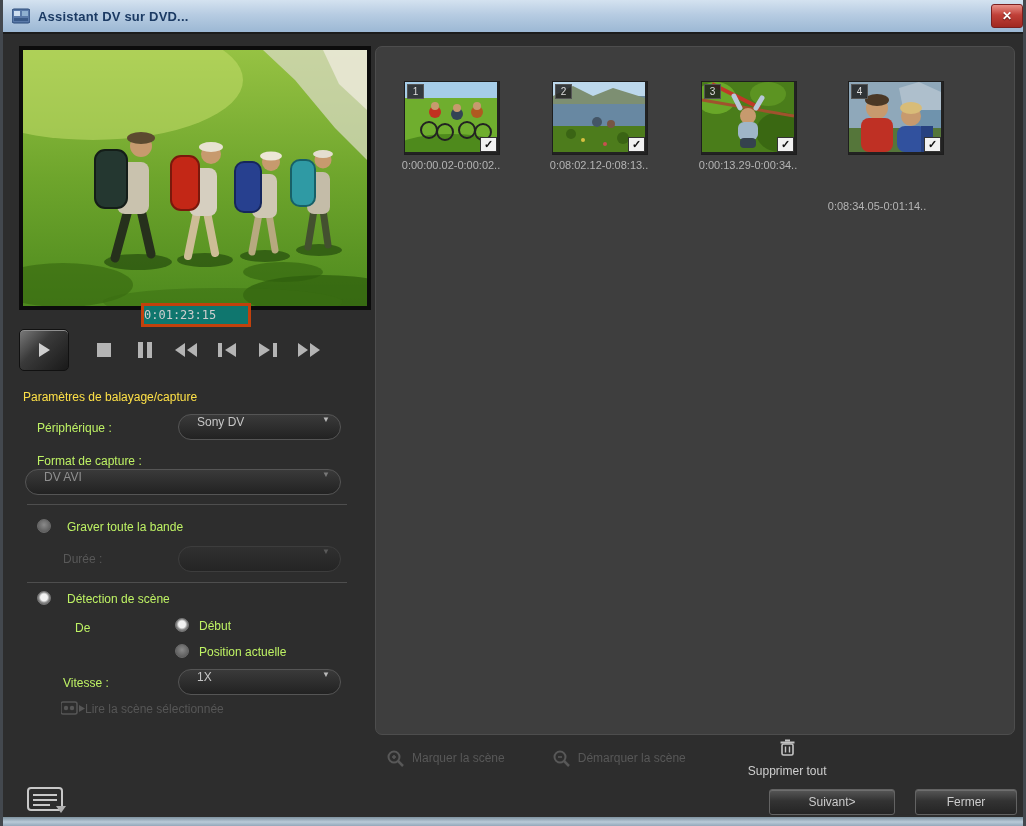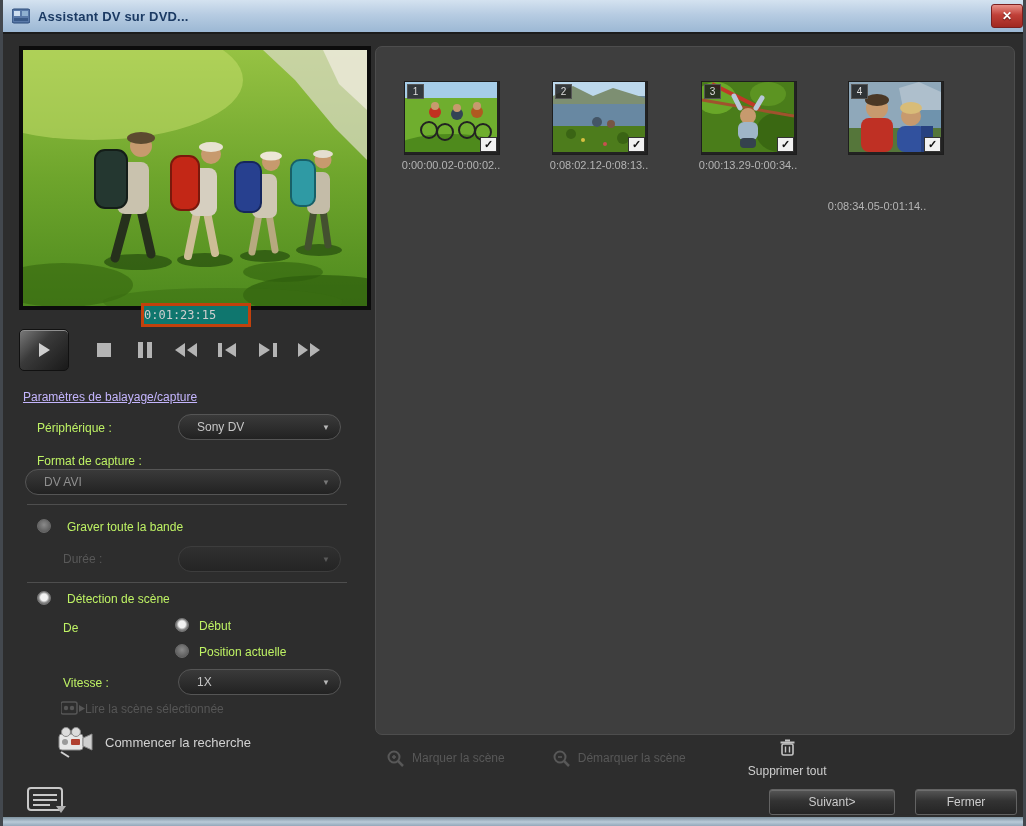--- a/index.html
+++ b/index.html
@@ -26,23 +26,23 @@
   .transport{position:absolute;left:16px;top:326px;width:352px;height:48px;display:flex;
     align-items:center;gap:0;}
   .play-btn{width:48px;height:40px;margin-right:14px;border-radius:5px;border:1px solid #111;
     background:linear-gradient(135deg,#7a7a7a,#3a3a3a 40%,#191919);box-shadow:inset 0 1px 0 #909090;
     display:flex;align-items:center;justify-content:center;cursor:pointer;}
   .t-btn{width:41px;height:36px;display:flex;align-items:center;justify-content:center;cursor:pointer;}
   .t-btn svg{display:block;}
   
   .lbl{position:absolute;font-size:12px;color:#bef264;}
   .lbl.dim{color:#585858;}
-  .section-title{position:absolute;left:20px;top:390px;font-size:12px;color:#c4b5fd;text-decoration:underline;}
+  .section-title{position:absolute;left:20px;top:390px;font-size:12px;color:#fde047;}
   .select{position:absolute;height:26px;border-radius:13px;background:linear-gradient(#3a3a3a,#222);
-    border:1px solid #555;color:#c6c6c6;font-size:12px;display:flex;align-items:center;
+    border:1px solid #555;color:#c6c6c6;font-size:12px;display:flex;align-items:flex-start;
     padding:0 10px 0 18px;box-sizing:border-box;cursor:pointer;}
   .select .val{flex:1;}
   .select .arrow{font-size:8px;color:#b8b8b8;margin-left:6px;}
   .select.disabled{border-color:#3d3d3d;color:#6e6e6e;background:linear-gradient(#303030,#242424);cursor:default;}
   .select.disabled .arrow{color:#5a5a5a;}
   .divider{position:absolute;left:24px;width:320px;height:1px;background:#4e4e4e;}
   .radio{position:absolute;width:14px;height:14px;border-radius:50%;cursor:pointer;box-sizing:border-box;}
   .radio.on{background:radial-gradient(circle at 50% 45%,#f2f2f2 0 38%,#8a8a8a 60%,#4a4a4a 100%);border:1px solid #777;}
   .radio.off{background:radial-gradient(circle at 50% 40%,#8a8a8a,#4f4f4f);border:1px solid #6a6a6a;}
   .icon-row-disabled{position:absolute;display:flex;align-items:center;color:#565656;}
@@ -221,21 +221,21 @@
   <div class="select disabled" style="left:175px;top:546px;width:163px;">
     <span class="val"></span>
     <span class="arrow">▼</span>
   </div>
 
   <div class="divider" style="top:582px;"></div>
 
   <span class="radio on" style="left:34px;top:591px;"></span>
   <span class="lbl" style="left:64px;top:592px;">Détection de scène</span>
 
-  <span class="lbl" style="left:60px;top:621px;text-align:center;">De</span>
+  <span class="lbl" style="left:72px;top:621px;text-align:center;">De</span>
   <span class="radio on" style="left:172px;top:618px;"></span>
   <span class="lbl" style="left:196px;top:619px;">Début</span>
   <span class="radio off" style="left:172px;top:644px;"></span>
   <span class="lbl" style="left:196px;top:645px;">Position actuelle</span>
 
   <span class="lbl" style="left:60px;top:676px;">Vitesse :</span>
   <div class="select" style="left:175px;top:669px;width:163px;">
     <span class="val">1X</span>
     <span class="arrow">▼</span>
   </div>
@@ -243,32 +243,20 @@
   <div class="icon-row-disabled" style="left:58px;top:700px;font-size:12px;">
     <svg width="24" height="17" viewBox="0 0 24 17">
       <rect x="0" y="2" width="16" height="12" rx="2" fill="none" stroke="#565656" stroke-width="1.5"></rect>
       <polygon points="18,5 24,8.5 18,12" fill="#565656"></polygon>
       <circle cx="5" cy="8" r="2.2" fill="#565656"></circle>
       <circle cx="11" cy="8" r="2.2" fill="#565656"></circle>
     </svg>
     <span>Lire la scène sélectionnée</span>
   </div>
 
-  <div class="start-scan" style="left:54px;top:726px;">
-    <svg width="38" height="32" viewBox="0 0 38 32">
-      <rect x="2" y="8" width="24" height="16" rx="3" fill="#e6e6e6" stroke="#8a8a8a"></rect>
-      <circle cx="9" cy="6" r="4.5" fill="#dcdcdc" stroke="#8a8a8a"></circle>
-      <circle cx="19" cy="6" r="4.5" fill="#dcdcdc" stroke="#8a8a8a"></circle>
-      <polygon points="26,12 35,8 35,24 26,20" fill="#cfcfcf" stroke="#8a8a8a"></polygon>
-      <circle cx="8" cy="16" r="3" fill="#9a9a9a"></circle>
-      <rect x="14" y="13" width="9" height="6" rx="1" fill="#b04030"></rect>
-      <path d="M4,26 L12,31" stroke="#d0d0d0" stroke-width="2"></path>
-    </svg>
-    <span>Commencer la recherche</span>
-  </div>
 
   <div class="scene-panel">
 
     <div class="thumb" style="left:28px;">
       <svg width="92" height="70" viewBox="0 0 92 70">
         <rect width="92" height="70" fill="#6fae2e"></rect>
         <rect width="92" height="16" fill="#a6cde8"></rect>
         <ellipse cx="46" cy="70" rx="60" ry="18" fill="#4e8a1c"></ellipse>
         <circle cx="30" cy="30" r="6" fill="#c23020"></circle>
           <circle cx="30" cy="24" r="4" fill="#c79a6e"></circle>

